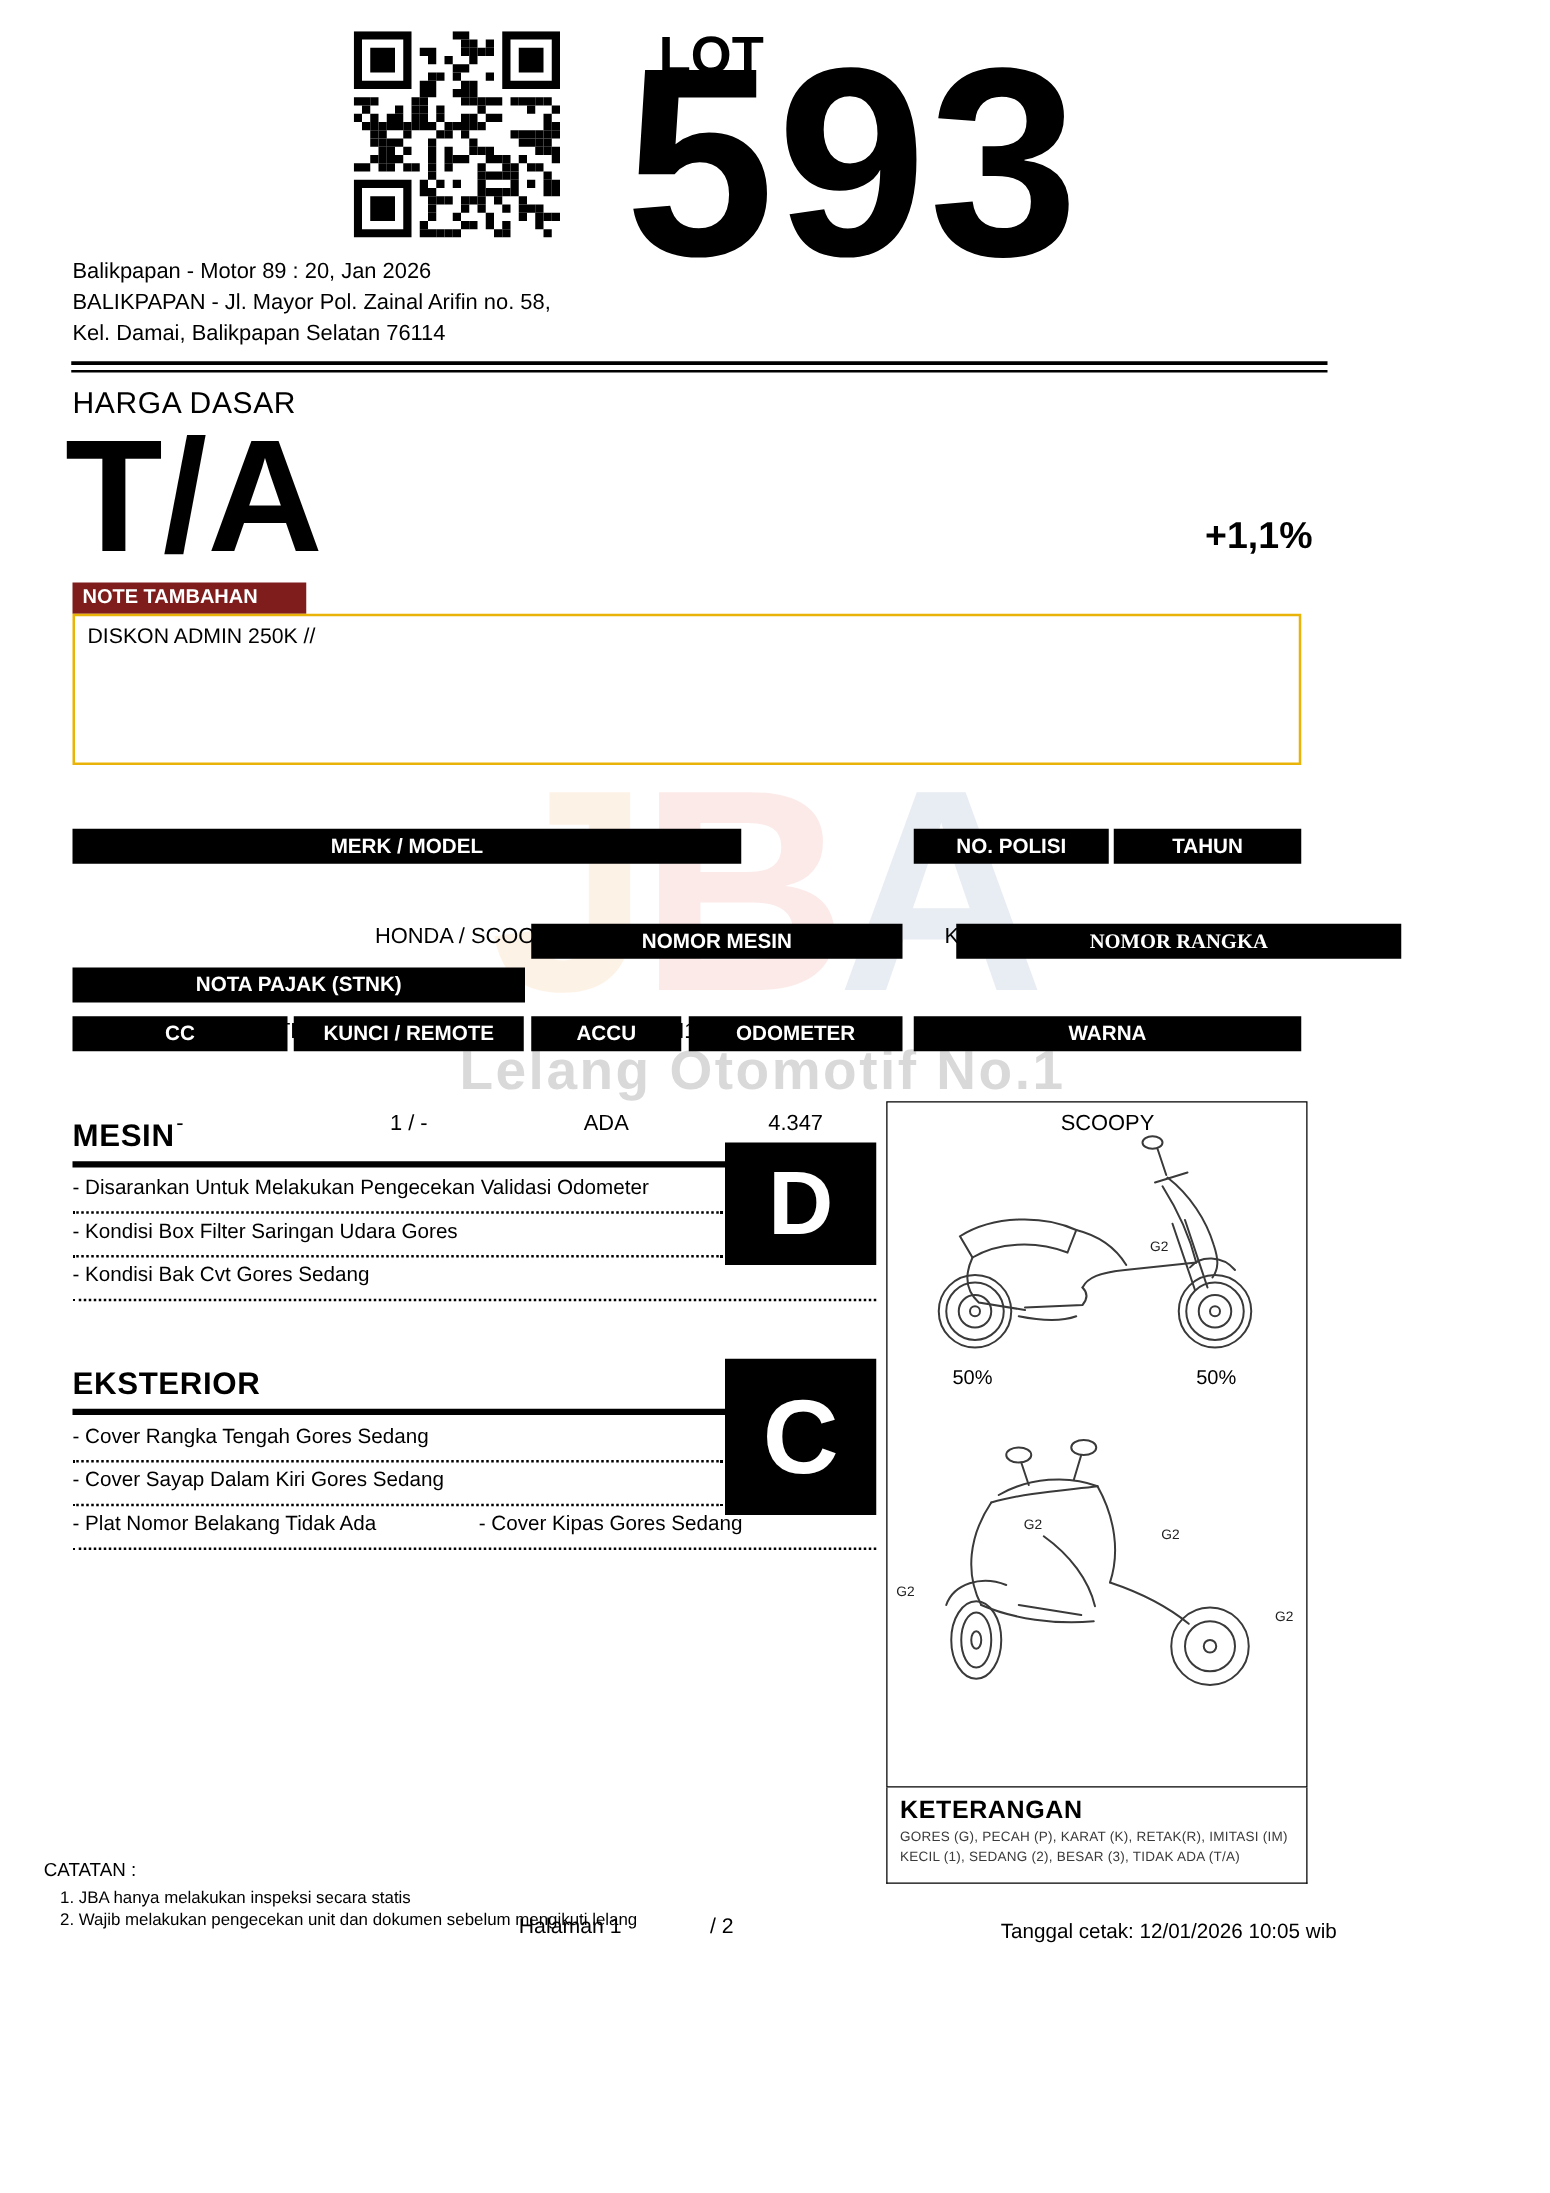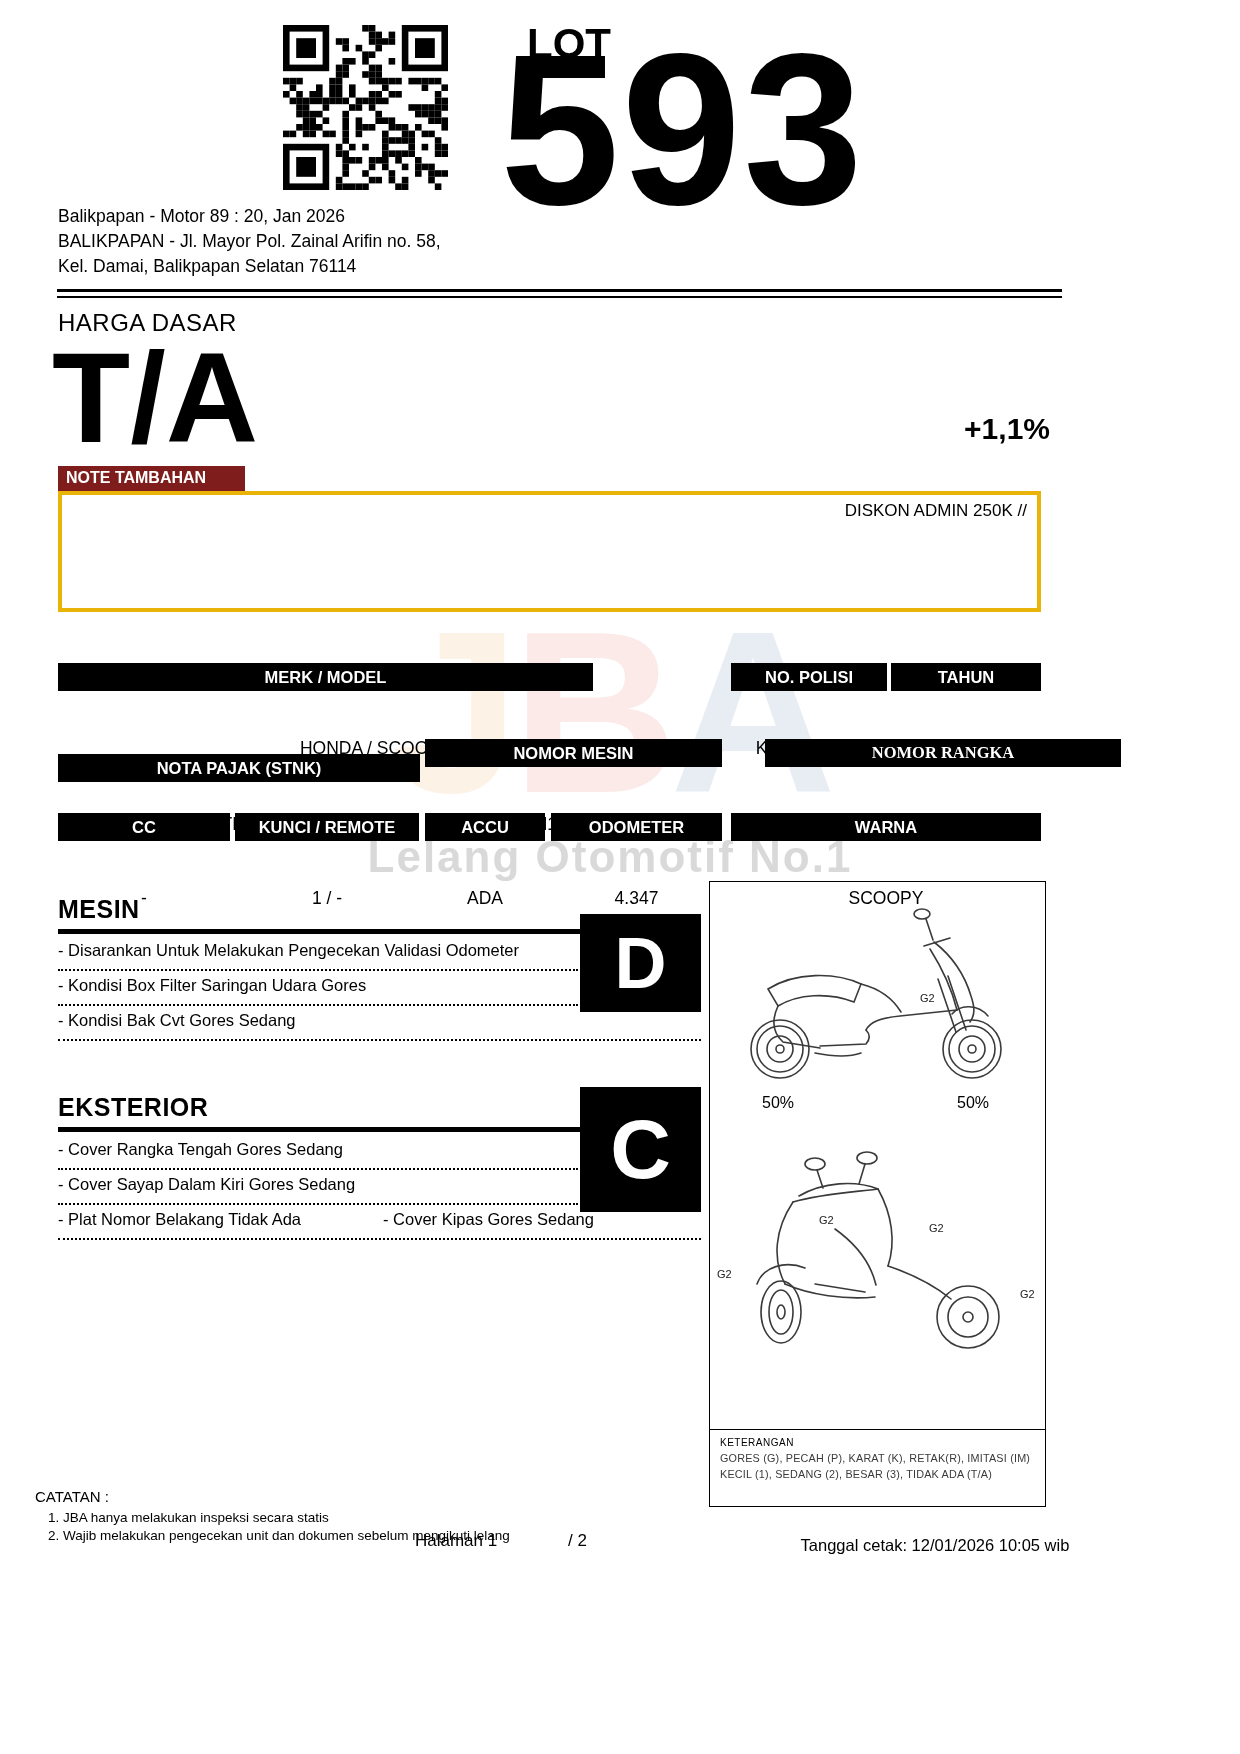--- a/index.html
+++ b/index.html
@@ -23,36 +23,36 @@
 
   .addr { left:58px; top:204px; font-size:17.5px; line-height:25px; }
 
   .rule-double { left:57px; top:289px; width:1005px; height:9px; border-top:3px solid #000; border-bottom:2px solid #000; }
 
   .harga-label { left:58px; top:309px; font-size:24px; letter-spacing:.5px; }
   .harga-value { left:52px; top:334px; font-size:128px; font-weight:bold; line-height:1; }
   .increment { left:915px; top:412px; width:135px; font-size:30px; font-weight:bold; text-align:right; }
 
   .note-label { left:58px; top:466px; width:187px; height:25px; background:#7f1d1d; color:#fff; font-size:16px; font-weight:bold; padding:3px 0 0 8px; }
-  .note-box { left:58px; top:491px; width:983px; height:121px; border:4px solid #eab308; font-size:17px; padding:6px 10px;text-align:right; }
+  .note-box { left:58px; top:491px; width:983px; height:121px; border:2px solid #eab308; font-size:17px; padding:6px 10px; }
 
   .th { position:absolute; background:#000; color:#fff; font-weight:bold; font-size:16.5px; text-align:center; height:28px; line-height:28px; }
   .td { position:absolute; font-size:17.5px; text-align:center; height:36px; line-height:36px;margin-top:36px; }
 
   .sec-title { font-size:25px; font-weight:bold; letter-spacing:.5px; }
   .sec-rule { position:absolute; background:#000; height:5px; }
   .sec-item { position:absolute; font-size:16.5px; border-bottom:2.5px dotted #000; padding-bottom:9px; }
   .grade-box { position:absolute; background:#000; color:#fff; display:flex; align-items:center; justify-content:center; font-weight:bold; }
 
   .panel { left:709px; top:881px; width:337px; height:549px; border:1.5px solid #000; }
   .pct { position:absolute; font-size:16px; }
   .g2 { position:absolute; font-size:11px; color:#222; }
 
   .keterangan { left:709px; top:1430px; width:337px; height:77px; border:1.5px solid #000; border-top:none; padding:7px 10px; }
-  .ket-title { font-size:10px; font-weight:normal; letter-spacing:.5px; }
+  .ket-title { font-size:20px; font-weight:bold; letter-spacing:.5px; }
   .ket-line { font-size:10.8px; color:#3a3a3a; margin-top:4px; letter-spacing:.2px; white-space:nowrap; }
 
   .catatan-label { left:35px; top:1488px; font-size:15px; }
   .catatan-item { font-size:13.5px; }
   .footer-page { font-size:17px; }
   .print-date { left:780px; top:1536px; width:310px; font-size:16.5px; text-align:center; }
 </style>
 </head>
 <body>
 
@@ -294,21 +294,21 @@
     <span>DISKON ADMIN 250K //</span>
   </div>
 
   <div class="th z" style="left:58px; top:663px; width:535px;">MERK / MODEL</div>
   <div class="th z" style="left:731px; top:663px; width:156px;">NO. POLISI</div>
   <div class="th z" style="left:891px; top:663px; width:150px;">TAHUN</div>
   <div class="td z" style="left:58px; top:694px; width:668px;">HONDA / SCOOPY 110</div>
   <div class="td z" style="left:731px; top:694px; width:156px;">KT 2352 RFC</div>
   <div class="td z" style="left:891px; top:694px; width:150px;">2025</div>
 
-  <div class="th z" style="left:58px; top:754px; width:362px;">NOTA PAJAK (STNK)</div>
+  <div class="th z" style="left:58px; top:774px; width:362px;">NOTA PAJAK (STNK)</div>
   <div class="th z" style="left:425px; top:739px; width:297px;">NOMOR MESIN</div>
   <div class="th z" style="left:765px; top:739px; width:356px;font-family:Liberation Serif, serif;">NOMOR RANGKA</div>
   <div class="td z" style="left:58px; top:770px; width:362px;">TDK</div>
   <div class="td z" style="left:425px; top:770px; width:297px;">JMH1E1159237</div>
   <div class="td z" style="left:731px; top:770px; width:310px;">MH1JMH112SK160820</div>
 
   <div class="th z" style="left:58px; top:813px; width:172px;">CC</div>
   <div class="th z" style="left:235px; top:813px; width:184px;">KUNCI / REMOTE</div>
   <div class="th z" style="left:425px; top:813px; width:120px;">ACCU</div>
   <div class="th z" style="left:551px; top:813px; width:171px;">ODOMETER</div>

